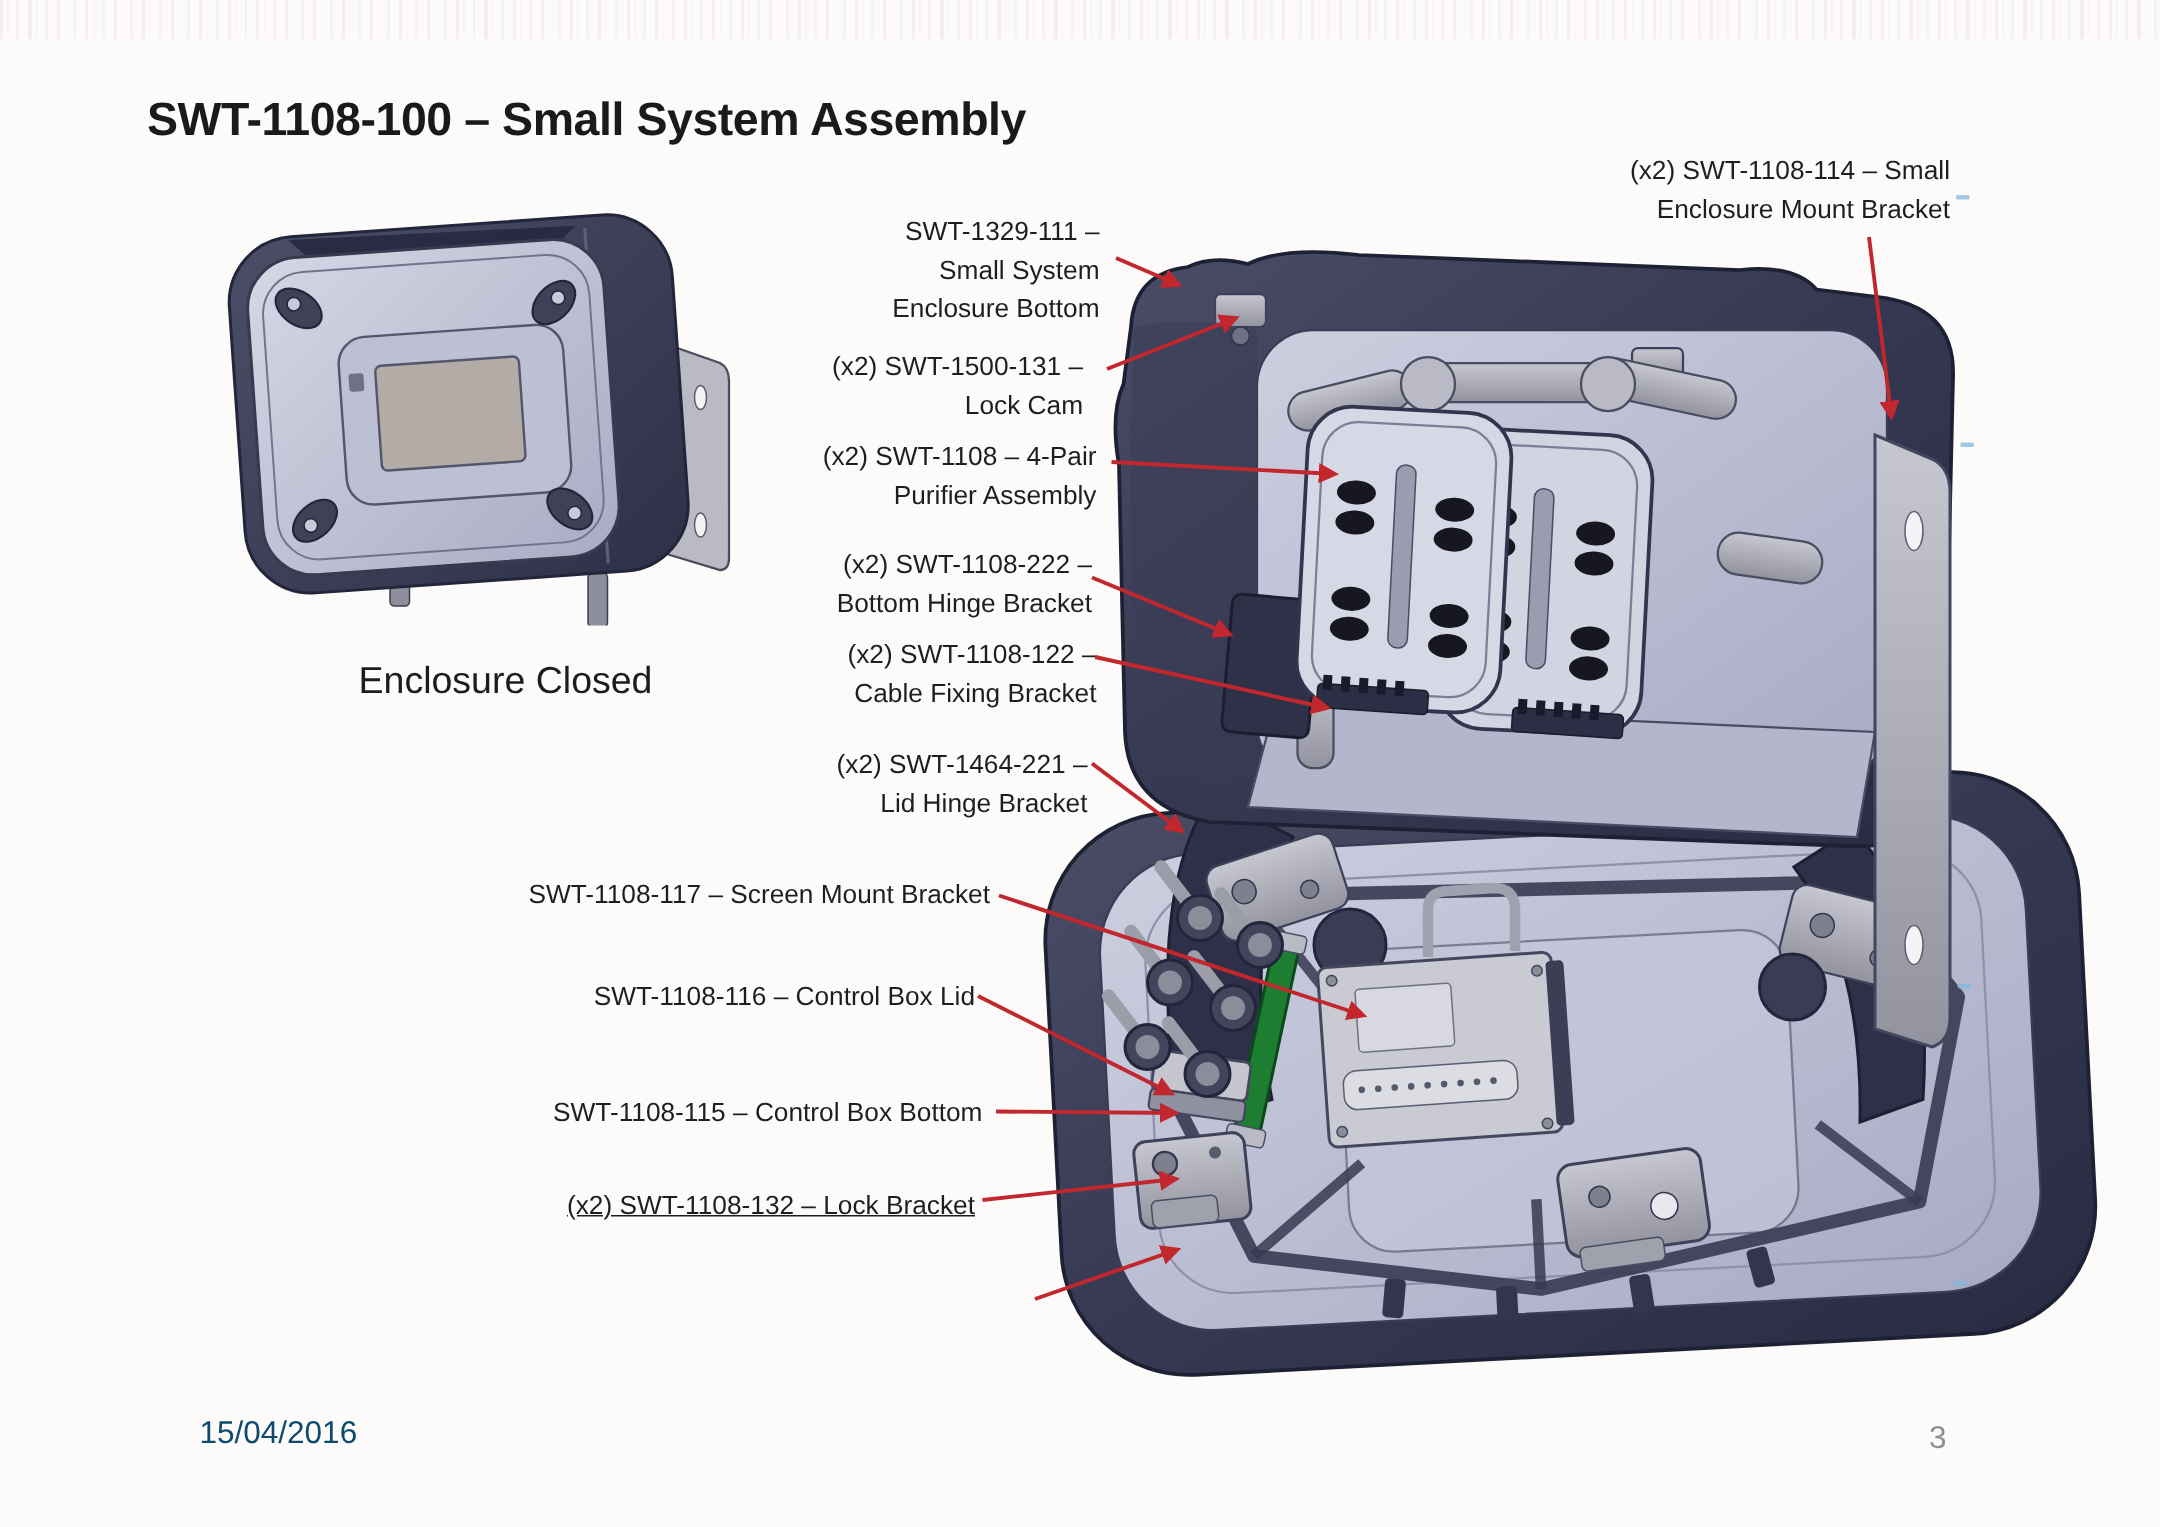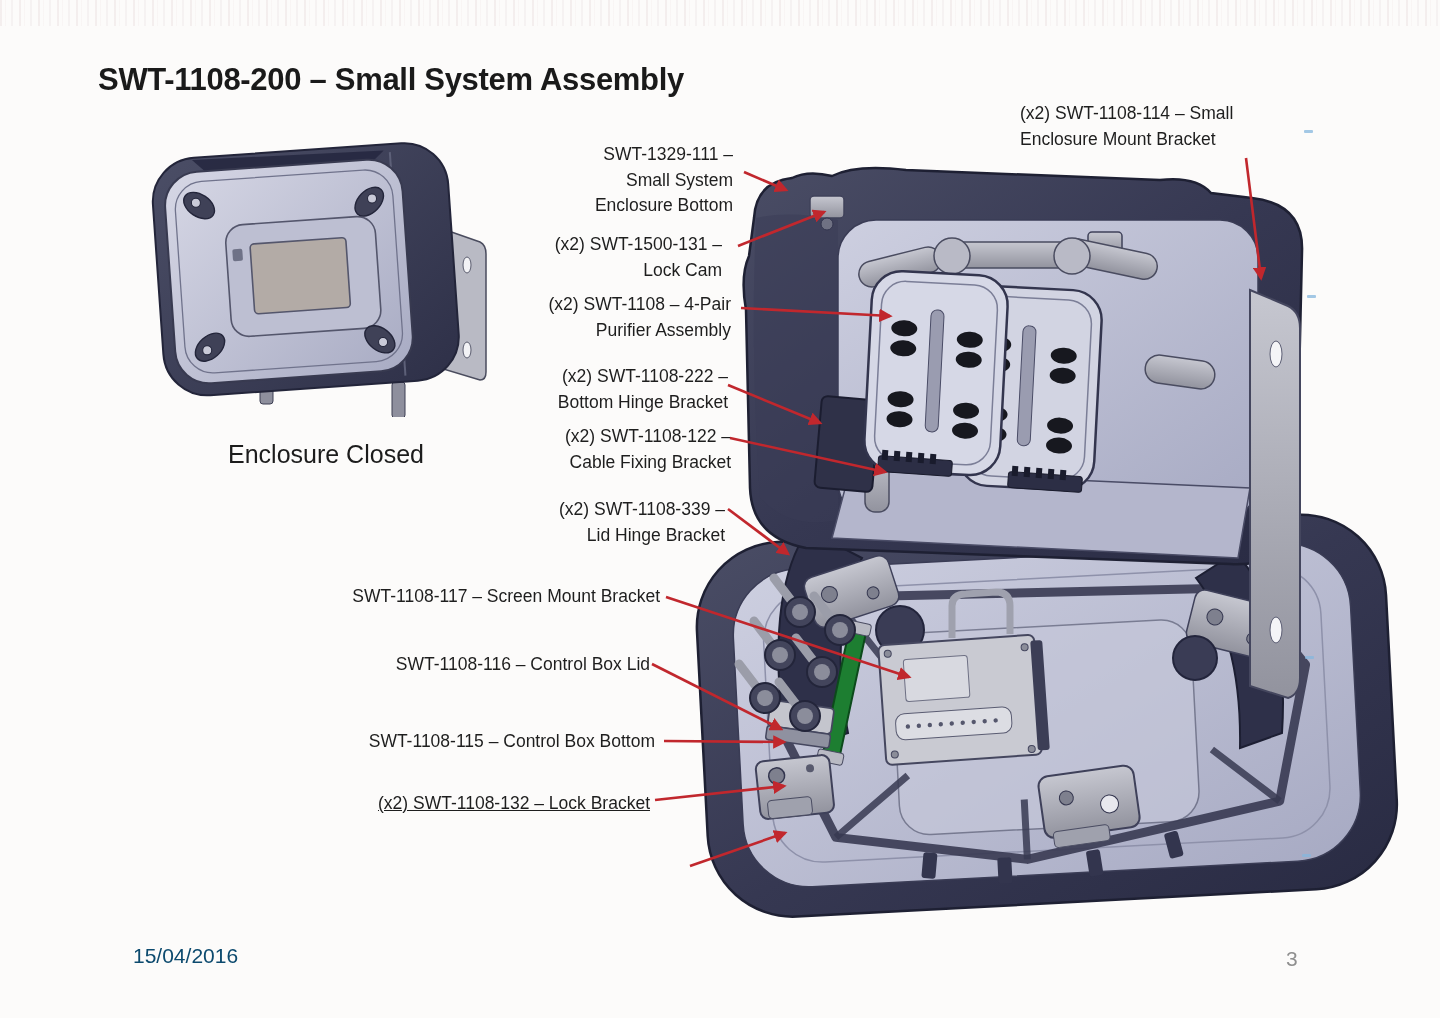--- a/index.html
+++ b/index.html
@@ -5,36 +5,36 @@
   html,body { margin:0; padding:0; }
   body { background:#d9d9d9; font-family:"Liberation Sans", sans-serif; }
   .page { position:relative; width:1440px; height:1018px; background:#fcfbfa; overflow:hidden; }
   .noise-band { position:absolute; left:0; top:0; width:100%; height:26px; opacity:.45;
     background:repeating-linear-gradient(90deg, rgba(186,148,152,.28) 0 2px, transparent 2px 5px,
       rgba(214,186,188,.20) 5px 6px, transparent 6px 11px, rgba(170,140,150,.18) 11px 13px, transparent 13px 19px); }
   .page-title { position:absolute; left:98px; top:62px; font-size:31px; font-weight:bold;
     color:#1a1a1a; letter-spacing:-0.3px; }
   .callout { position:absolute; font-size:17.5px; line-height:25.5px; color:#1e1e1e; white-space:pre-line; }
   .align-right { text-align:right; }
-  .align-center { text-align:left; }
+  .align-center { text-align:right; }
   .caption { position:absolute; font-size:25px; color:#1c1c1c; }
   .footer-date { position:absolute; left:133px; top:944px; font-size:21px; color:#0c4a6e; }
   .page-num { position:absolute; left:1286px; top:947px; font-size:21px; color:#8f8f8f; }
   svg.fig { position:absolute; }
   svg.overlay { position:absolute; left:0; top:0; width:1440px; height:1018px; pointer-events:none; }
   .speck { position:absolute; width:9px; height:3px; background:#86b7dd; opacity:.75; border-radius:1px; }
 </style>
 </head>
 <body>
 
 <div class="page">
 
   <div class="noise-band"></div>
 
-  <div class="page-title">SWT-1108-200 – Small System Assembly</div>
+  <div class="page-title">SWT-1108-100 – Small System Assembly</div>
 
   <svg class="fig" style="left:140px; top:132px; width:360px; height:285px" viewBox="0 0 360 285">
     <defs>
       <linearGradient id="cgd" x1="0" y1="0" x2="1" y2="1">
         <stop offset="0" stop-color="#4b4e66"></stop>
           <stop offset="1" stop-color="#2e3048"></stop>
       </linearGradient>
       <linearGradient id="cgl" x1="0" y1="0" x2="1" y2="1">
         <stop offset="0" stop-color="#d6d7e5"></stop>
           <stop offset="1" stop-color="#a8abc3"></stop>
@@ -274,21 +274,21 @@
 Small System
 Enclosure Bottom</div>
   <div class="callout align-right" style="left:472px; top:232px; width:250px;">(x2) SWT-1500-131 –
 Lock Cam</div>
   <div class="callout align-right" style="left:481px; top:292px; width:250px;">(x2) SWT-1108 – 4-Pair
 Purifier Assembly</div>
   <div class="callout align-right" style="left:448px; top:364px; width:280px;">(x2) SWT-1108-222 –
 Bottom Hinge Bracket</div>
   <div class="callout align-right" style="left:451px; top:424px; width:280px;">(x2) SWT-1108-122 –
 Cable Fixing Bracket</div>
-  <div class="callout align-right" style="left:445px; top:497px; width:280px;">(x2) SWT-1108-339 –
+  <div class="callout align-right" style="left:445px; top:497px; width:280px;">(x2) SWT-1464-221 –
 Lid Hinge Bracket</div>
   <div class="callout align-right" style="left:330px; top:584px; width:330px;">SWT-1108-117 – Screen Mount Bracket</div>
   <div class="callout align-right" style="left:320px; top:652px; width:330px;">SWT-1108-116 – Control Box Lid</div>
   <div class="callout align-right" style="left:325px; top:729px; width:330px;">SWT-1108-115 – Control Box Bottom</div>
   <div class="callout align-right" style="left:320px; top:791px; width:330px;text-decoration:underline;">(x2) SWT-1108-132 – Lock Bracket</div>
 
   <svg class="overlay" viewBox="0 0 1440 1018">
     <defs>
       <marker id="ah" viewBox="0 0 10 10" refX="8" refY="5" markerWidth="5.2" markerHeight="5.2" orient="auto-start-reverse">
         <path d="M0,0 L10,5 L0,10 z" fill="#c1272d"></path>
@@ -303,21 +303,21 @@
       <line x1="730" y1="438" x2="885" y2="472" marker-end="url(#ah)"></line>
       <line x1="728" y1="509" x2="788" y2="554" marker-end="url(#ah)"></line>
       <line x1="666" y1="597" x2="909" y2="677" marker-end="url(#ah)"></line>
       <line x1="652" y1="664" x2="781" y2="729" marker-end="url(#ah)"></line>
       <line x1="664" y1="741" x2="784" y2="742" marker-end="url(#ah)"></line>
       <line x1="655" y1="800" x2="784" y2="786" marker-end="url(#ah)"></line>
       <line x1="690" y1="866" x2="785" y2="833" marker-end="url(#ah)"></line>
     </g>
   </svg>
 
-  <div class="caption" style="left:228px; top:440px; width:250px; ">Enclosure Closed</div>
+  <div class="caption" style="left:212px; top:440px; width:250px; text-align:center;">Enclosure Closed</div>
   <div class="footer-date">15/04/2016</div>
   <div class="page-num">3</div>
 
   <div class="speck" style="left:1304px; top:130px;"></div>
   <div class="speck" style="left:1307px; top:295px;"></div>
   <div class="speck" style="left:1305px; top:656px;"></div>
   <div class="speck" style="left:1302px; top:854px;"></div>
 
 </div>
 

